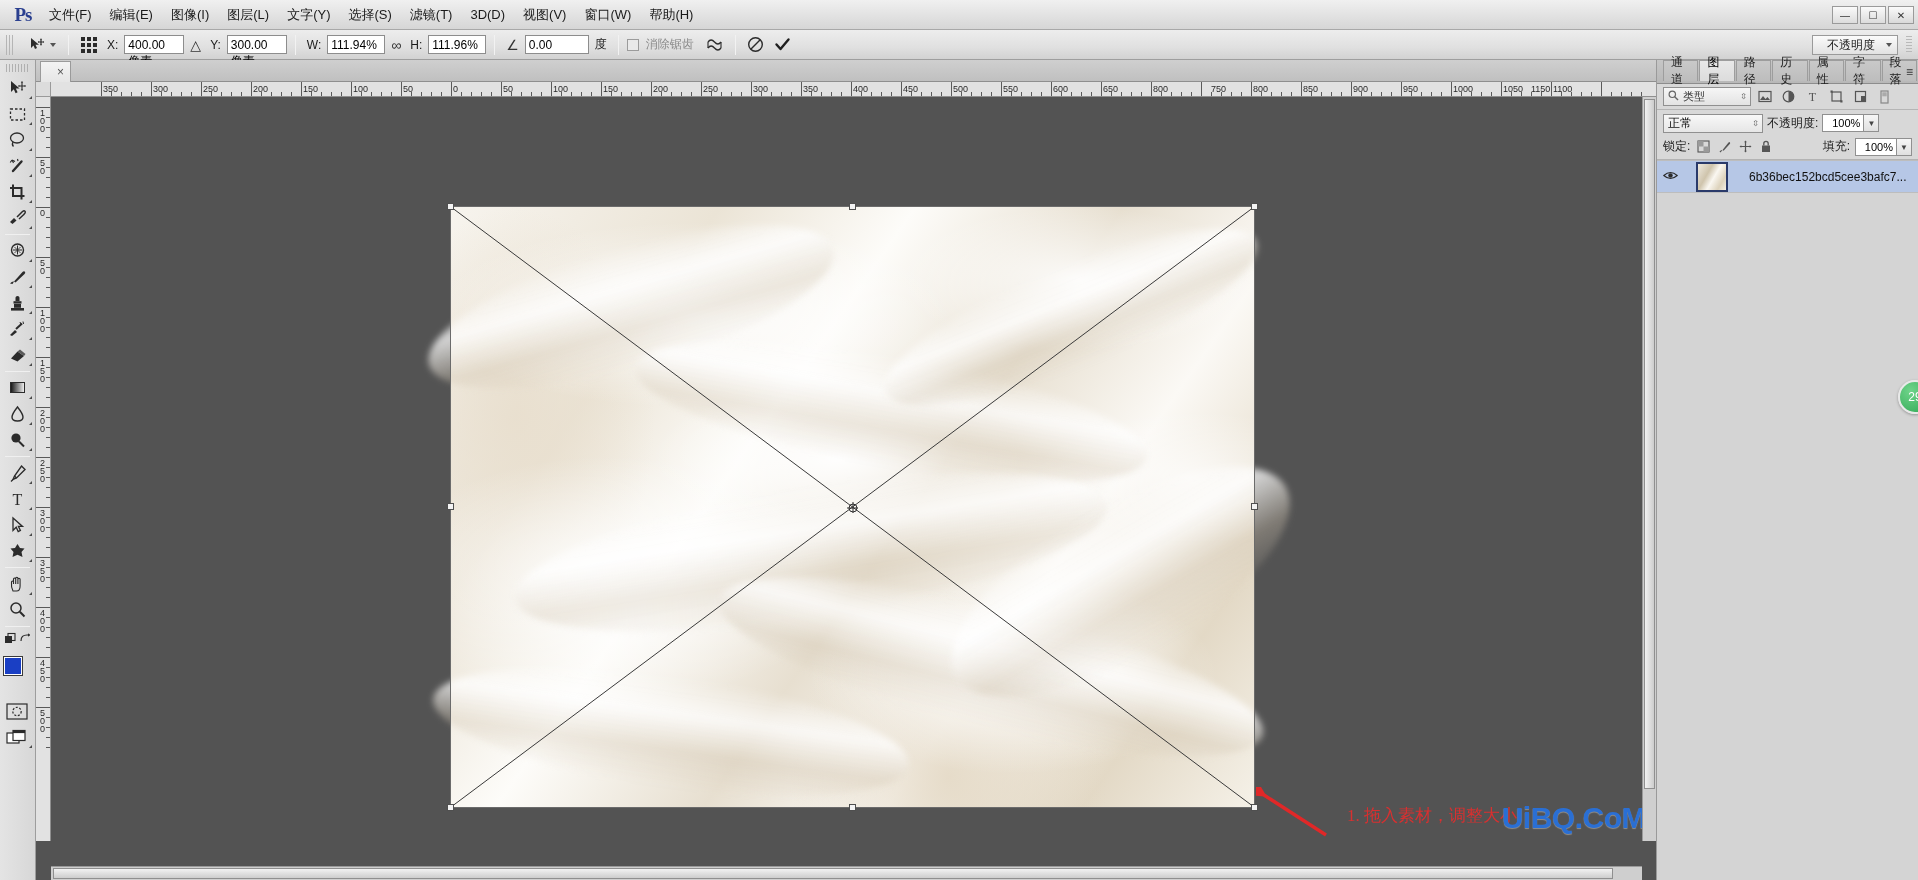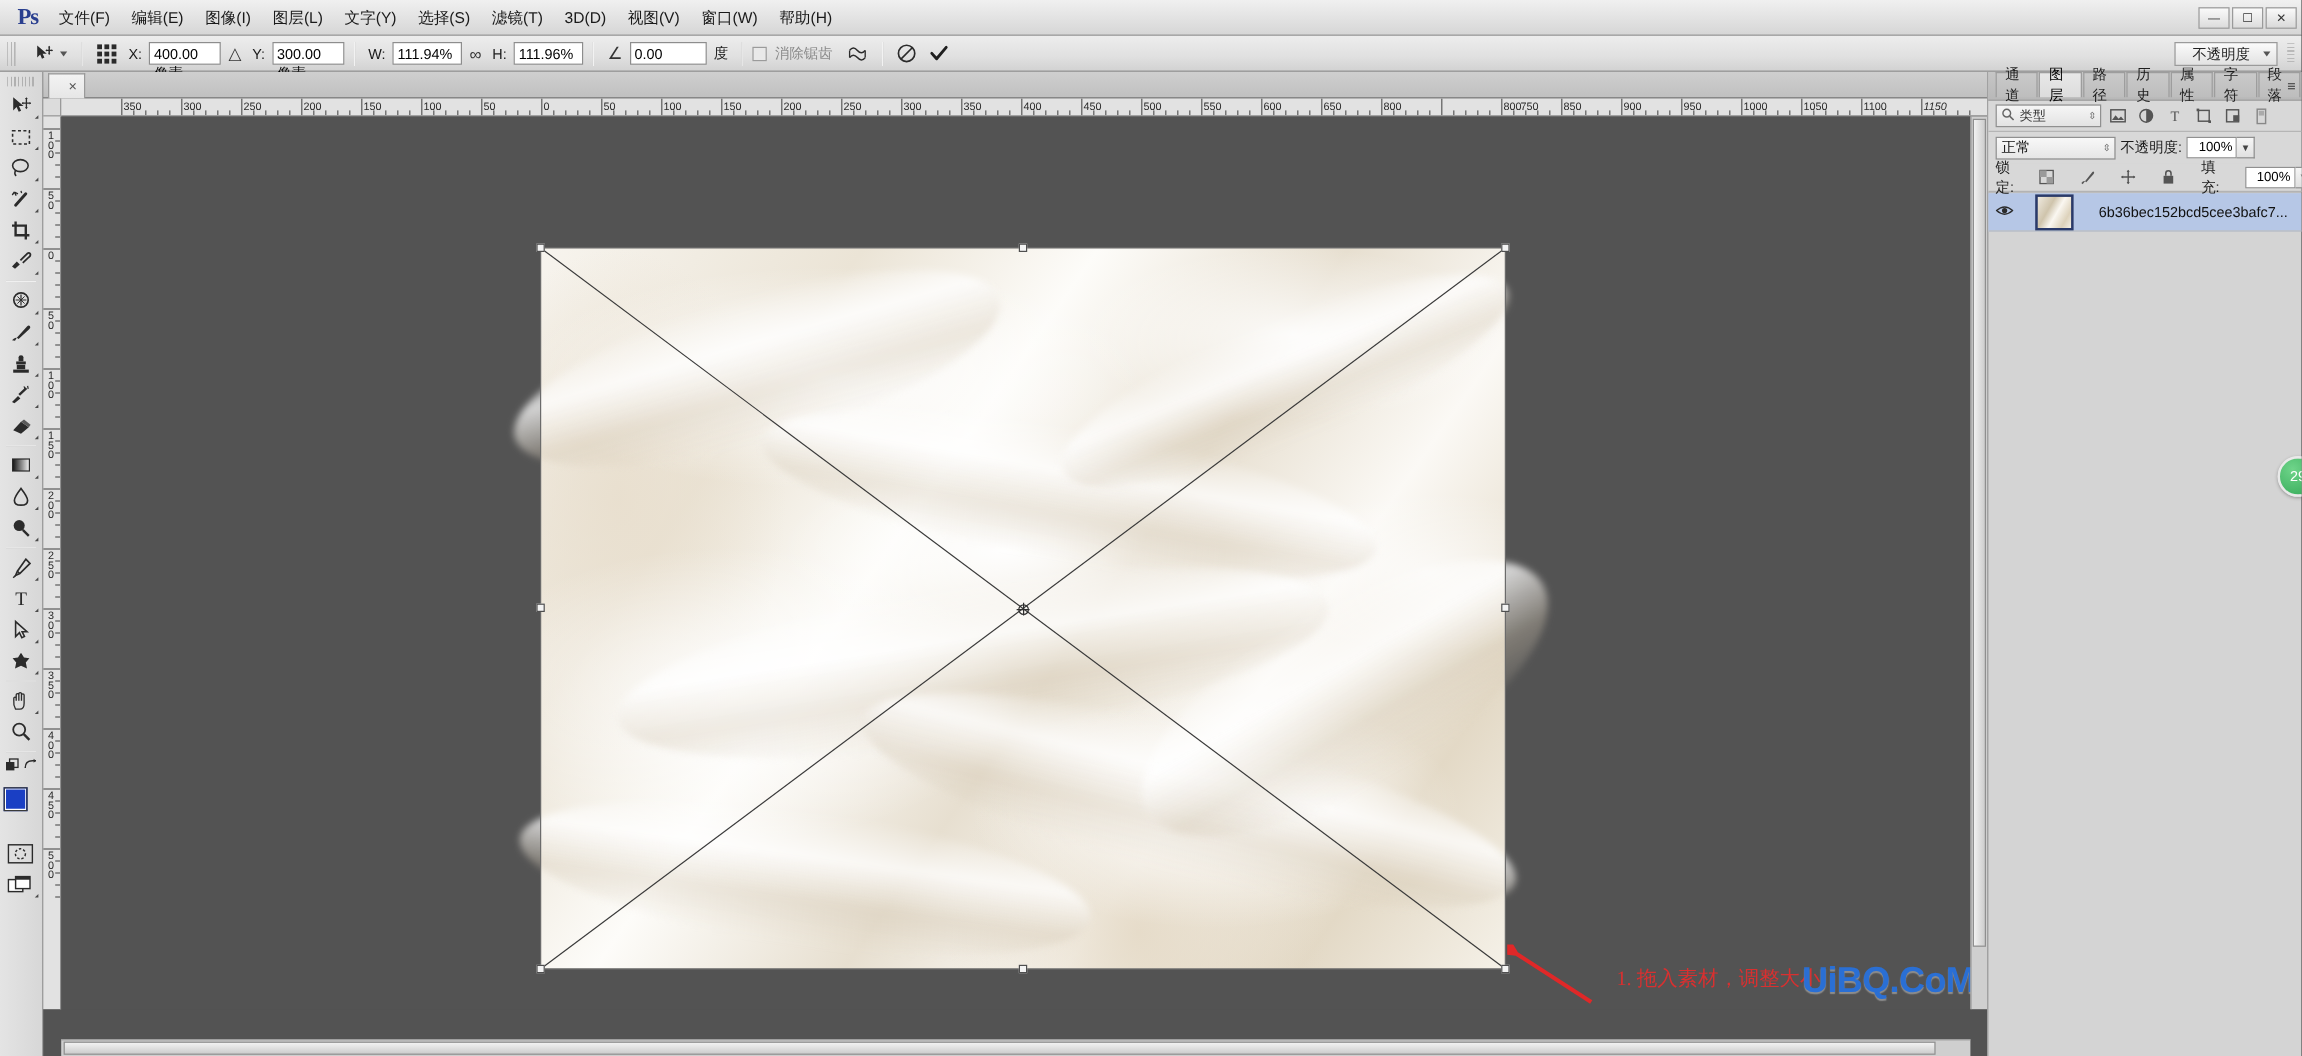--- a/index.html
+++ b/index.html
@@ -250,21 +250,21 @@
     width:42px; height:18px; border:1px solid #909090; background:#fff;
     font-size:11px; color:#000; display:flex; align-items:center;
     justify-content:flex-end; padding-right:3px;
   }
   .num-drop {
     width:15px;height:18px; border:1px solid #909090; border-left:none;
     background:linear-gradient(to bottom,#f6f6f6,#e0e0e0);
     display:flex;align-items:center;justify-content:center; font-size:8px; color:#444;
     cursor:pointer;
   }
-  .lock-row { height:24px; display:flex; align-items:center; gap:21px; padding:2px 6px;
+  .lock-row { height:24px; display:flex; gap:5px; padding:2px 6px;
     background:#d8d8d8; border-bottom:1px solid #b3b3b3; }
   .lock-icon { width:16px;height:16px; display:flex;align-items:center;justify-content:center;
     font-size:11px; color:#4a4a4a; cursor:pointer; }
 
   .layer-list { background:#d4d4d4; border-top:1px solid #bdbdbd; }
   .layer-row {
     height:32px; display:flex; align-items:center;
     border-bottom:1px solid #bdbdbd; padding-left:2px; cursor:pointer;
   }
   .layer-row.selected { background:#b6c7e6;gap:16px; }
@@ -752,21 +752,21 @@
       <div class="rt" style="left: 1070px; top: 10px; width: 1px; height: 4px;"></div>
       <div class="rt" style="left: 1080px; top: 10px; width: 1px; height: 4px;"></div>
       <div class="rt" style="left: 1090px; top: 10px; width: 1px; height: 4px;"></div>
       <div class="rt" style="left: 1100px; top: 0px; width: 1px; height: 14px;"></div>
       <div class="rlab" style="left: 1102px; top: 2px;">800</div>
       <div class="rt" style="left: 1110px; top: 10px; width: 1px; height: 4px;"></div>
       <div class="rt" style="left: 1120px; top: 10px; width: 1px; height: 4px;"></div>
       <div class="rt" style="left: 1130px; top: 10px; width: 1px; height: 4px;"></div>
       <div class="rt" style="left: 1140px; top: 10px; width: 1px; height: 4px;"></div>
       <div class="rt" style="left: 1150px; top: 0px; width: 1px; height: 14px;"></div>
-      <div class="rlab" style="left: 1216px; top: 2px;">750</div>
+      <div class="rlab" style="left: 1160px; top: 2px;">750</div>
       <div class="rt" style="left: 1160px; top: 10px; width: 1px; height: 4px;"></div>
       <div class="rt" style="left: 1170px; top: 10px; width: 1px; height: 4px;"></div>
       <div class="rt" style="left: 1180px; top: 10px; width: 1px; height: 4px;"></div>
       <div class="rt" style="left: 1190px; top: 10px; width: 1px; height: 4px;"></div>
       <div class="rt" style="left: 1200px; top: 0px; width: 1px; height: 14px;"></div>
       <div class="rlab" style="left: 1202px; top: 2px;">800</div>
       <div class="rt" style="left: 1210px; top: 10px; width: 1px; height: 4px;"></div>
       <div class="rt" style="left: 1220px; top: 10px; width: 1px; height: 4px;"></div>
       <div class="rt" style="left: 1230px; top: 10px; width: 1px; height: 4px;"></div>
       <div class="rt" style="left: 1240px; top: 10px; width: 1px; height: 4px;"></div>
@@ -800,21 +800,21 @@
       <div class="rt" style="left: 1470px; top: 10px; width: 1px; height: 4px;"></div>
       <div class="rt" style="left: 1480px; top: 10px; width: 1px; height: 4px;"></div>
       <div class="rt" style="left: 1490px; top: 10px; width: 1px; height: 4px;"></div>
       <div class="rt" style="left: 1500px; top: 0px; width: 1px; height: 14px;"></div>
       <div class="rlab" style="left: 1502px; top: 2px;">1100</div>
       <div class="rt" style="left: 1510px; top: 10px; width: 1px; height: 4px;"></div>
       <div class="rt" style="left: 1520px; top: 10px; width: 1px; height: 4px;"></div>
       <div class="rt" style="left: 1530px; top: 10px; width: 1px; height: 4px;"></div>
       <div class="rt" style="left: 1540px; top: 10px; width: 1px; height: 4px;"></div>
       <div class="rt" style="left: 1550px; top: 0px; width: 1px; height: 14px;"></div>
-      <div class="rlab" style="left: 1552px; top: 2px; font-style: italic;">1150</div>
+      <div class="rlab" style="left: 1480px; top: 2px;">1150</div>
       <div class="rt" style="left: 1560px; top: 10px; width: 1px; height: 4px;"></div>
       <div class="rt" style="left: 1570px; top: 10px; width: 1px; height: 4px;"></div>
       <div class="rt" style="left: 1580px; top: 10px; width: 1px; height: 4px;"></div>
       <div class="rt" style="left: 1590px; top: 10px; width: 1px; height: 4px;"></div>
     </div>
   <div class="ruler-v" id="ruler-v">
       <div class="rt" style="top: 10px; left: 0px; height: 1px; width: 14px;"></div>
       <div class="rlab-v" style="top: 12px; left: 2px;">100</div>
       <div class="rt" style="top: 20px; left: 10px; height: 1px; width: 4px;"></div>
       <div class="rt" style="top: 30px; left: 10px; height: 1px; width: 4px;"></div>

